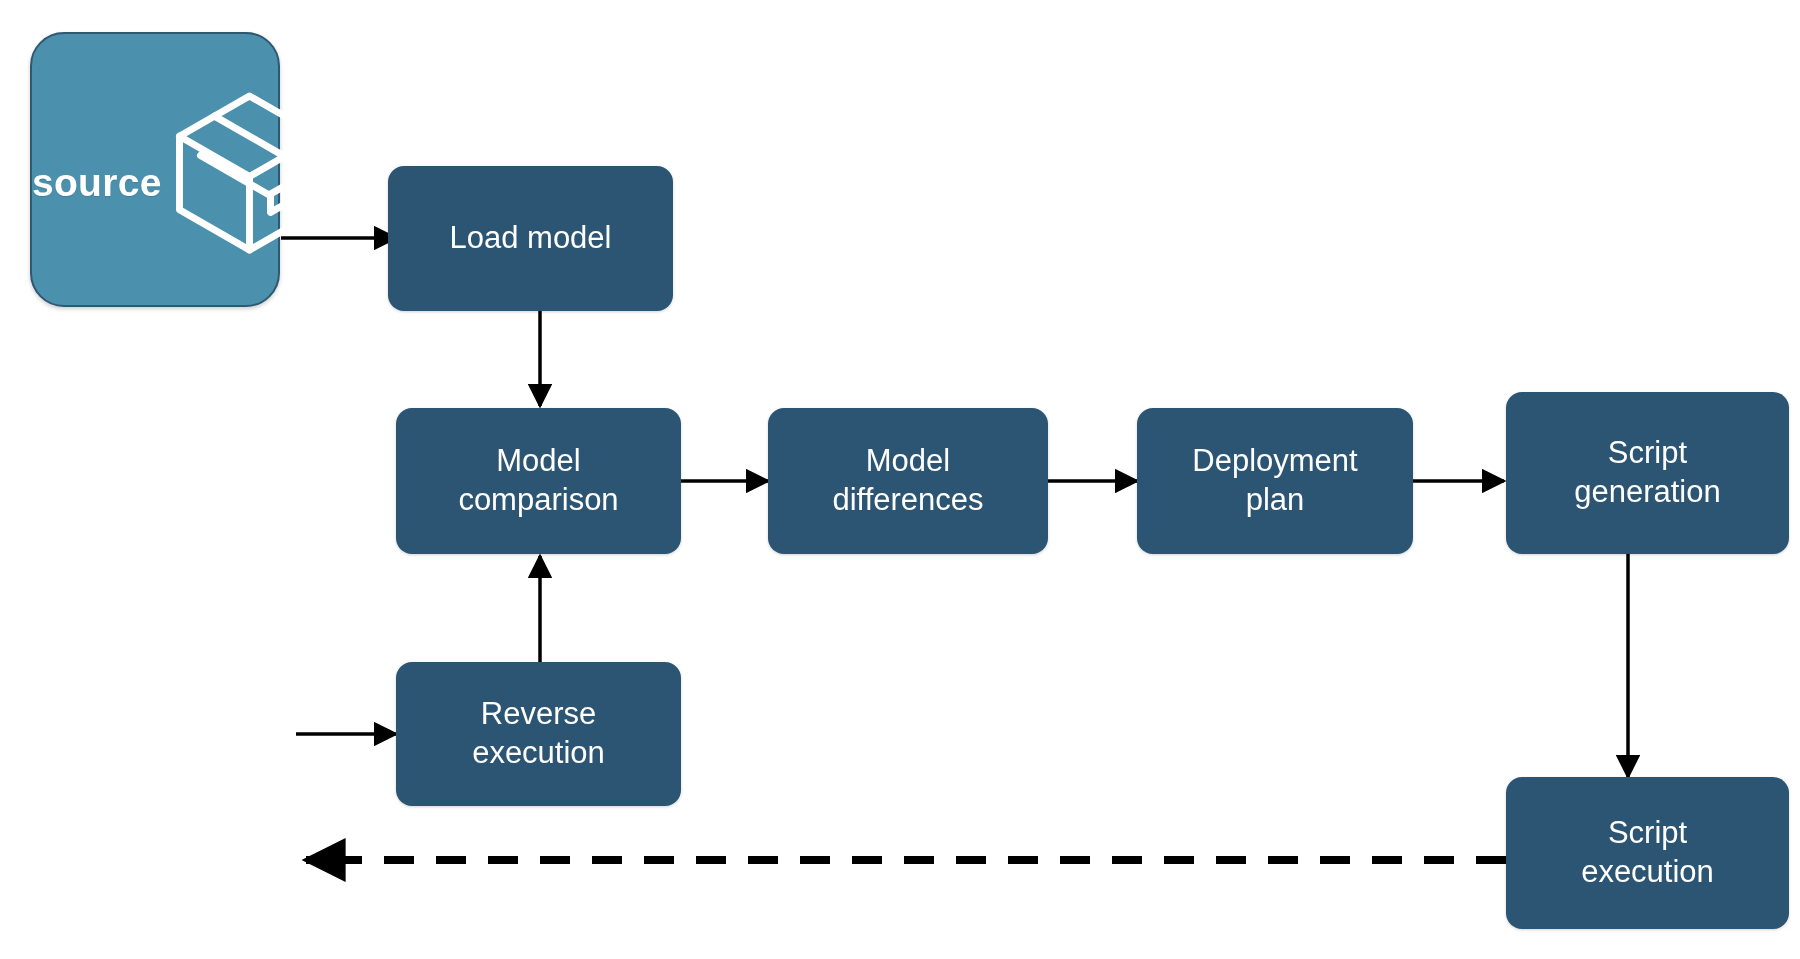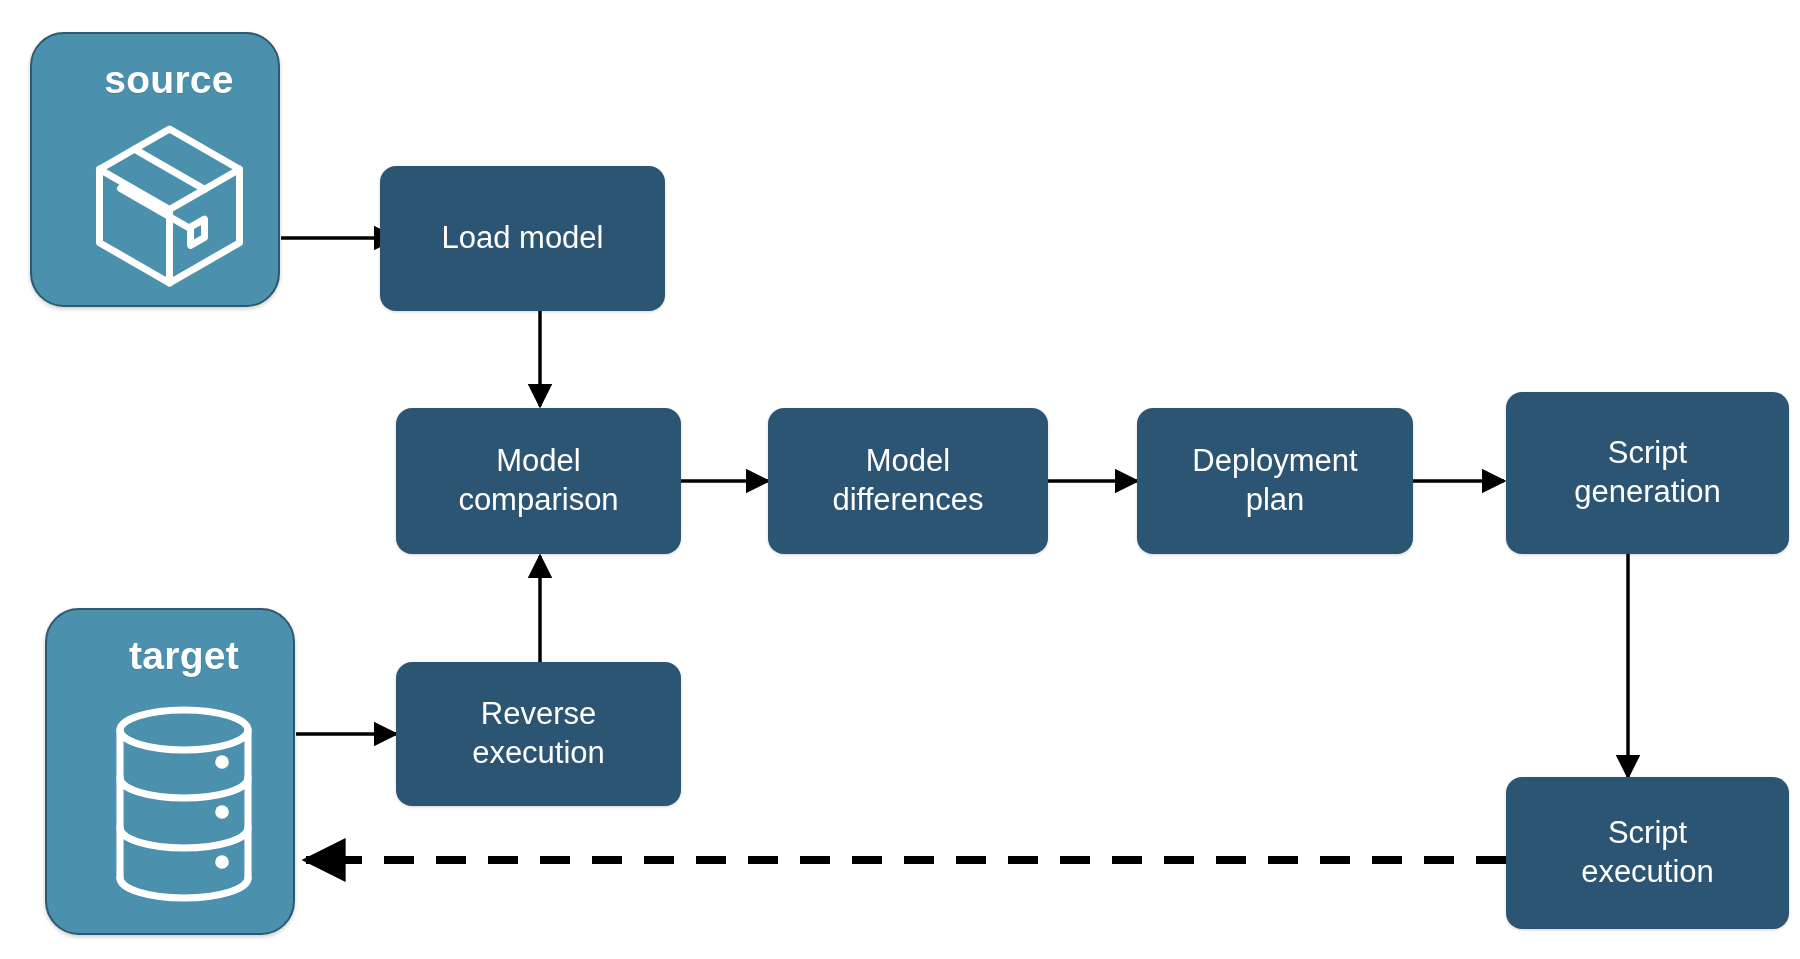--- a/index.html
+++ b/index.html
@@ -20,24 +20,23 @@
     overflow: hidden;
   }
   
   .endpoint {
     position: absolute;
     box-sizing: border-box;
     background: #4B90AC;
     border: 2px solid #2F5871;
     border-radius: 34px;
     display: flex;
-    flex-direction: column;
+    flex-direction: row;
     align-items: center;
     box-shadow: 0 2px 4px rgba(0,0,0,0.20);
-    padding-left: 28px;
   }
   .endpoint-label {
     color: #ffffff;
     font-weight: bold;
     font-size: 39px;
     letter-spacing: 0.3px;
     line-height: 1;
     margin-top: 26px;
     text-shadow: 0 1px 1px rgba(0,0,0,0.12);
   }
@@ -122,38 +121,22 @@
         <path d="M50 54 L50 96"></path>
 
         <path d="M30 19.5 L70 42.5"></path>
         <path d="M22 42 L62 65"></path>
 
         <path d="M62 64 L70 59.5 L70 70 L62 74.5 Z"></path>
       </svg>
     </div>
   </div>
 
-  <div class="endpoint" id="node-target" style="left:45px; top:608px; width:250px; height:327px;">
-    <div class="endpoint-label">target</div>
-    <div class="endpoint-icon">
-      <svg width="152" height="200" viewBox="0 0 76 100" fill="none" stroke="#ffffff" stroke-width="3.6" stroke-linejoin="round" stroke-linecap="round">
-        <ellipse cx="38" cy="13" rx="32" ry="10"></ellipse>
-        <path d="M6 13 L6 87"></path>
-        <path d="M70 13 L70 87"></path>
-        <path d="M6 87 A32 10 0 0 0 70 87"></path>
-        <path d="M6 37 A32 10 0 0 0 70 37"></path>
-        <path d="M6 62 A32 10 0 0 0 70 62"></path>
-        <circle cx="57" cy="29" r="3.4" fill="#ffffff" stroke="none"></circle>
-        <circle cx="57" cy="54" r="3.4" fill="#ffffff" stroke="none"></circle>
-        <circle cx="57" cy="79" r="3.4" fill="#ffffff" stroke="none"></circle>
-      </svg>
-    </div>
-  </div>
 
-  <div class="process" id="node-load-model" style="left:380px; top:166px; width:285px; height:145px;">
+  <div class="process" id="node-load-model" style="left:388px; top:166px; width:285px; height:145px;">
     <span>Load model</span>
   </div>
 
   <div class="process" id="node-model-comparison" style="left:396px; top:408px; width:285px; height:146px;">
     <span>Model
 comparison</span>
   </div>
 
   <div class="process" id="node-reverse-engineer" style="left:396px; top:662px; width:285px; height:144px;">
     <span>Reverse

